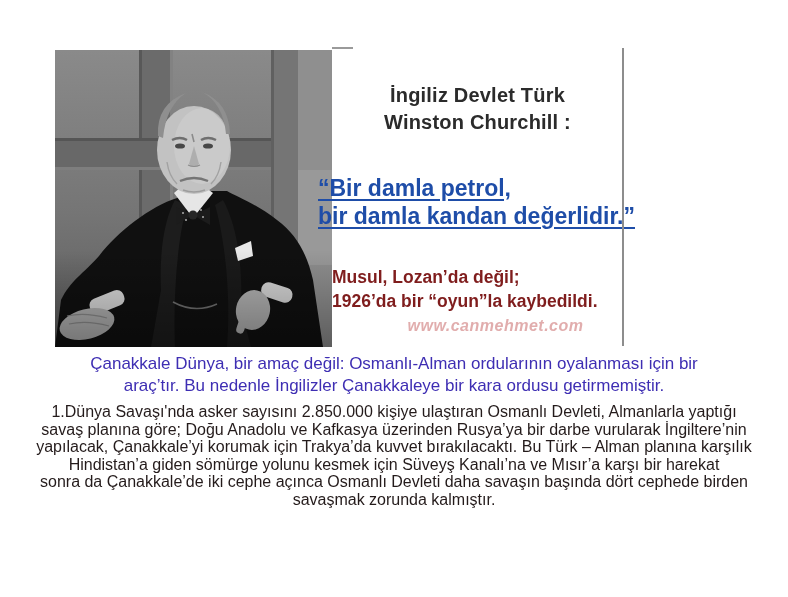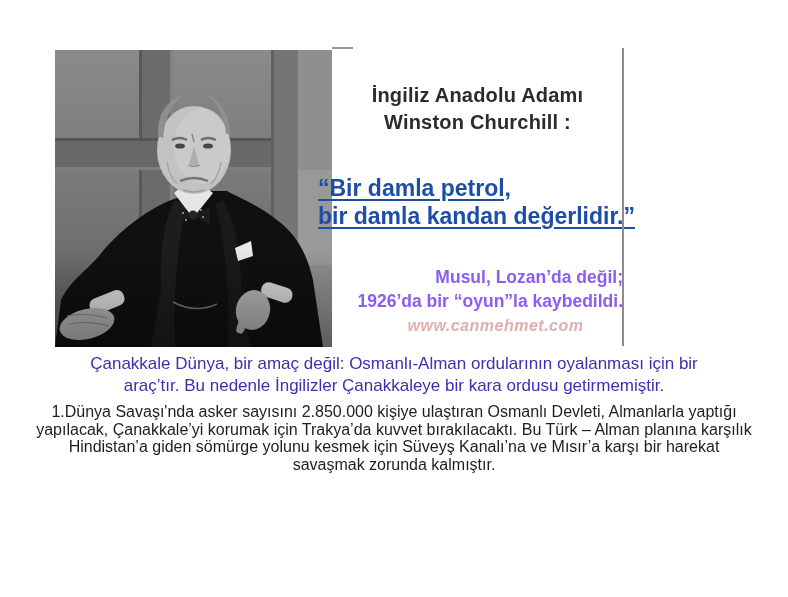--- a/index.html
+++ b/index.html
@@ -50,24 +50,24 @@
   }
   .panel-quote {
     position: absolute; left: -14px; top: 124px; width: 320px;
     text-align: left;
     font-weight: bold;
     font-size: 23px; line-height: 28px;
   }
   .panel-quote .q-line { text-decoration: underline; text-underline-offset: 3px; }
   .panel-musul {
     position: absolute; left: 0; top: 215px; width: 100%;
-    text-align: right;
+    text-align: left;
     font-weight: bold;
     font-size: 17.5px; line-height: 24px;
-    color: #8b5cf6;
+    color: #7f1d1d;
   }
   .panel-watermark {
     position: absolute; left: 0; top: 267px; width: 100%;
     text-align: center;
     font-weight: bold;
     font-style: italic;
     font-size: 16px;
     letter-spacing: 0.5px;
     opacity: 0.85;
   }
@@ -182,21 +182,21 @@
           <rect x="184" y="258" width="8" height="26" rx="4" fill="#b2b2b2" transform="rotate(18 188 271)"></rect>
         </g>
       </g>
 
       <rect x="0" y="200" width="277" height="97" fill="url(#vign)"></rect>
     </svg>
   </div>
 
   <div class="text-panel">
     <div class="panel-heading">
-      <div>İngiliz Anadolu Adamı</div>
+      <div>İngiliz Devlet Türk</div>
       <div>Winston Churchill :</div>
     </div>
     <div class="panel-quote" id="quoteBlock" style="color: rgb(30, 77, 168);">
       <div class="q-line">“Bir damla petrol,</div>
       <div class="q-line">bir damla kandan değerlidir.”</div>
     </div>
     <div class="panel-musul">
       <div>Musul, Lozan’da değil;</div>
       <div>1926’da bir “oyun”la kaybedildi.</div>
     </div>
@@ -206,18 +206,20 @@
   <div class="panel-border-top-segment"></div>
   <div class="panel-border-right"></div>
 
   <div class="caption" id="captionBlock" style="color: rgb(62, 46, 179);">
     <div>Çanakkale Dünya, bir amaç değil: Osmanlı-Alman ordularının oyalanması için bir</div>
     <div>araç’tır. Bu nedenle İngilizler Çanakkaleye bir kara ordusu getirmemiştir.</div>
   </div>
 
   <div class="body-text" id="bodyBlock" style="color: rgb(36, 27, 27);">
     <div>1.Dünya Savaşı'nda asker sayısını 2.850.000 kişiye ulaştıran Osmanlı Devleti, Almanlarla yaptığı</div>
+    <div>savaş planına göre; Doğu Anadolu ve Kafkasya üzerinden Rusya’ya bir darbe vurularak İngiltere’nin</div>
     <div>yapılacak, Çanakkale’yi korumak için Trakya’da kuvvet bırakılacaktı. Bu Türk – Alman planına karşılık</div>
     <div>Hindistan’a giden sömürge yolunu kesmek için Süveyş Kanalı’na ve Mısır’a karşı bir harekat</div>
+    <div>sonra da Çanakkale’de iki cephe açınca Osmanlı Devleti daha savaşın başında dört cephede birden</div>
     <div>savaşmak zorunda kalmıştır.</div>
   </div>
 
 </div>
 
 </body></html>

